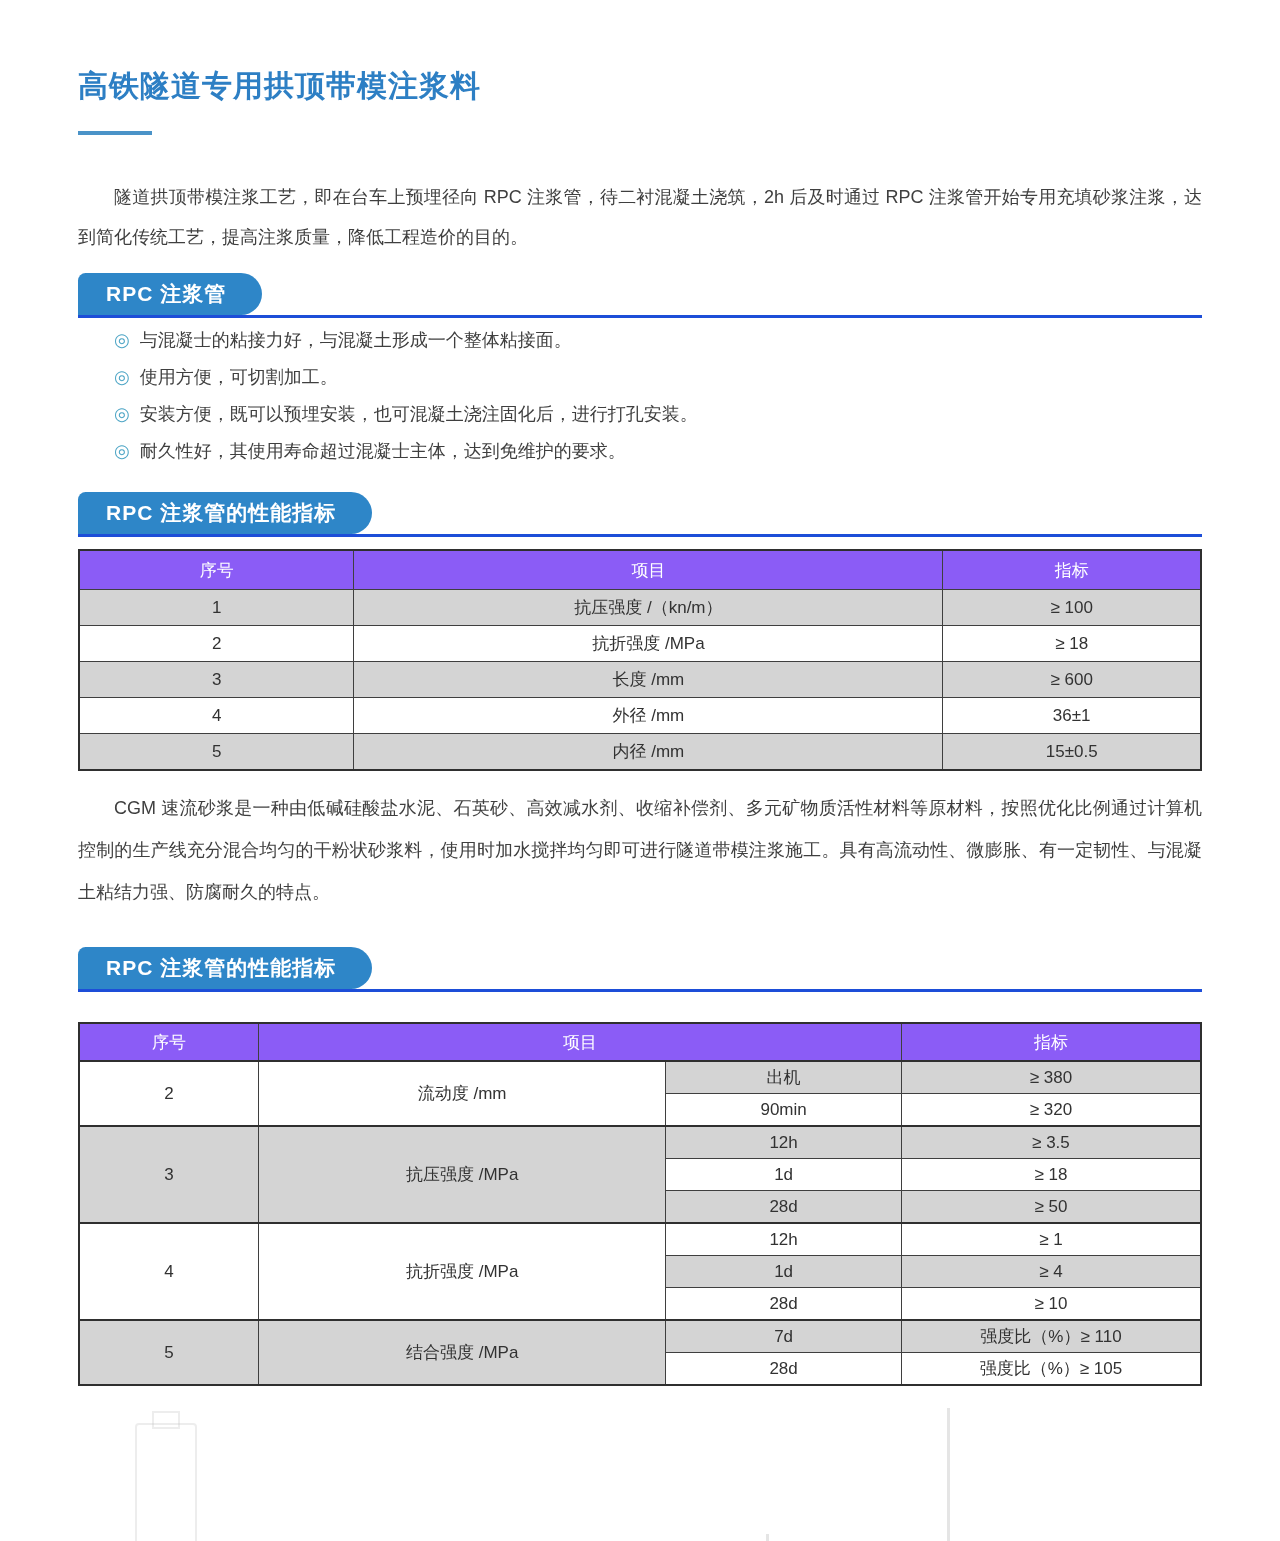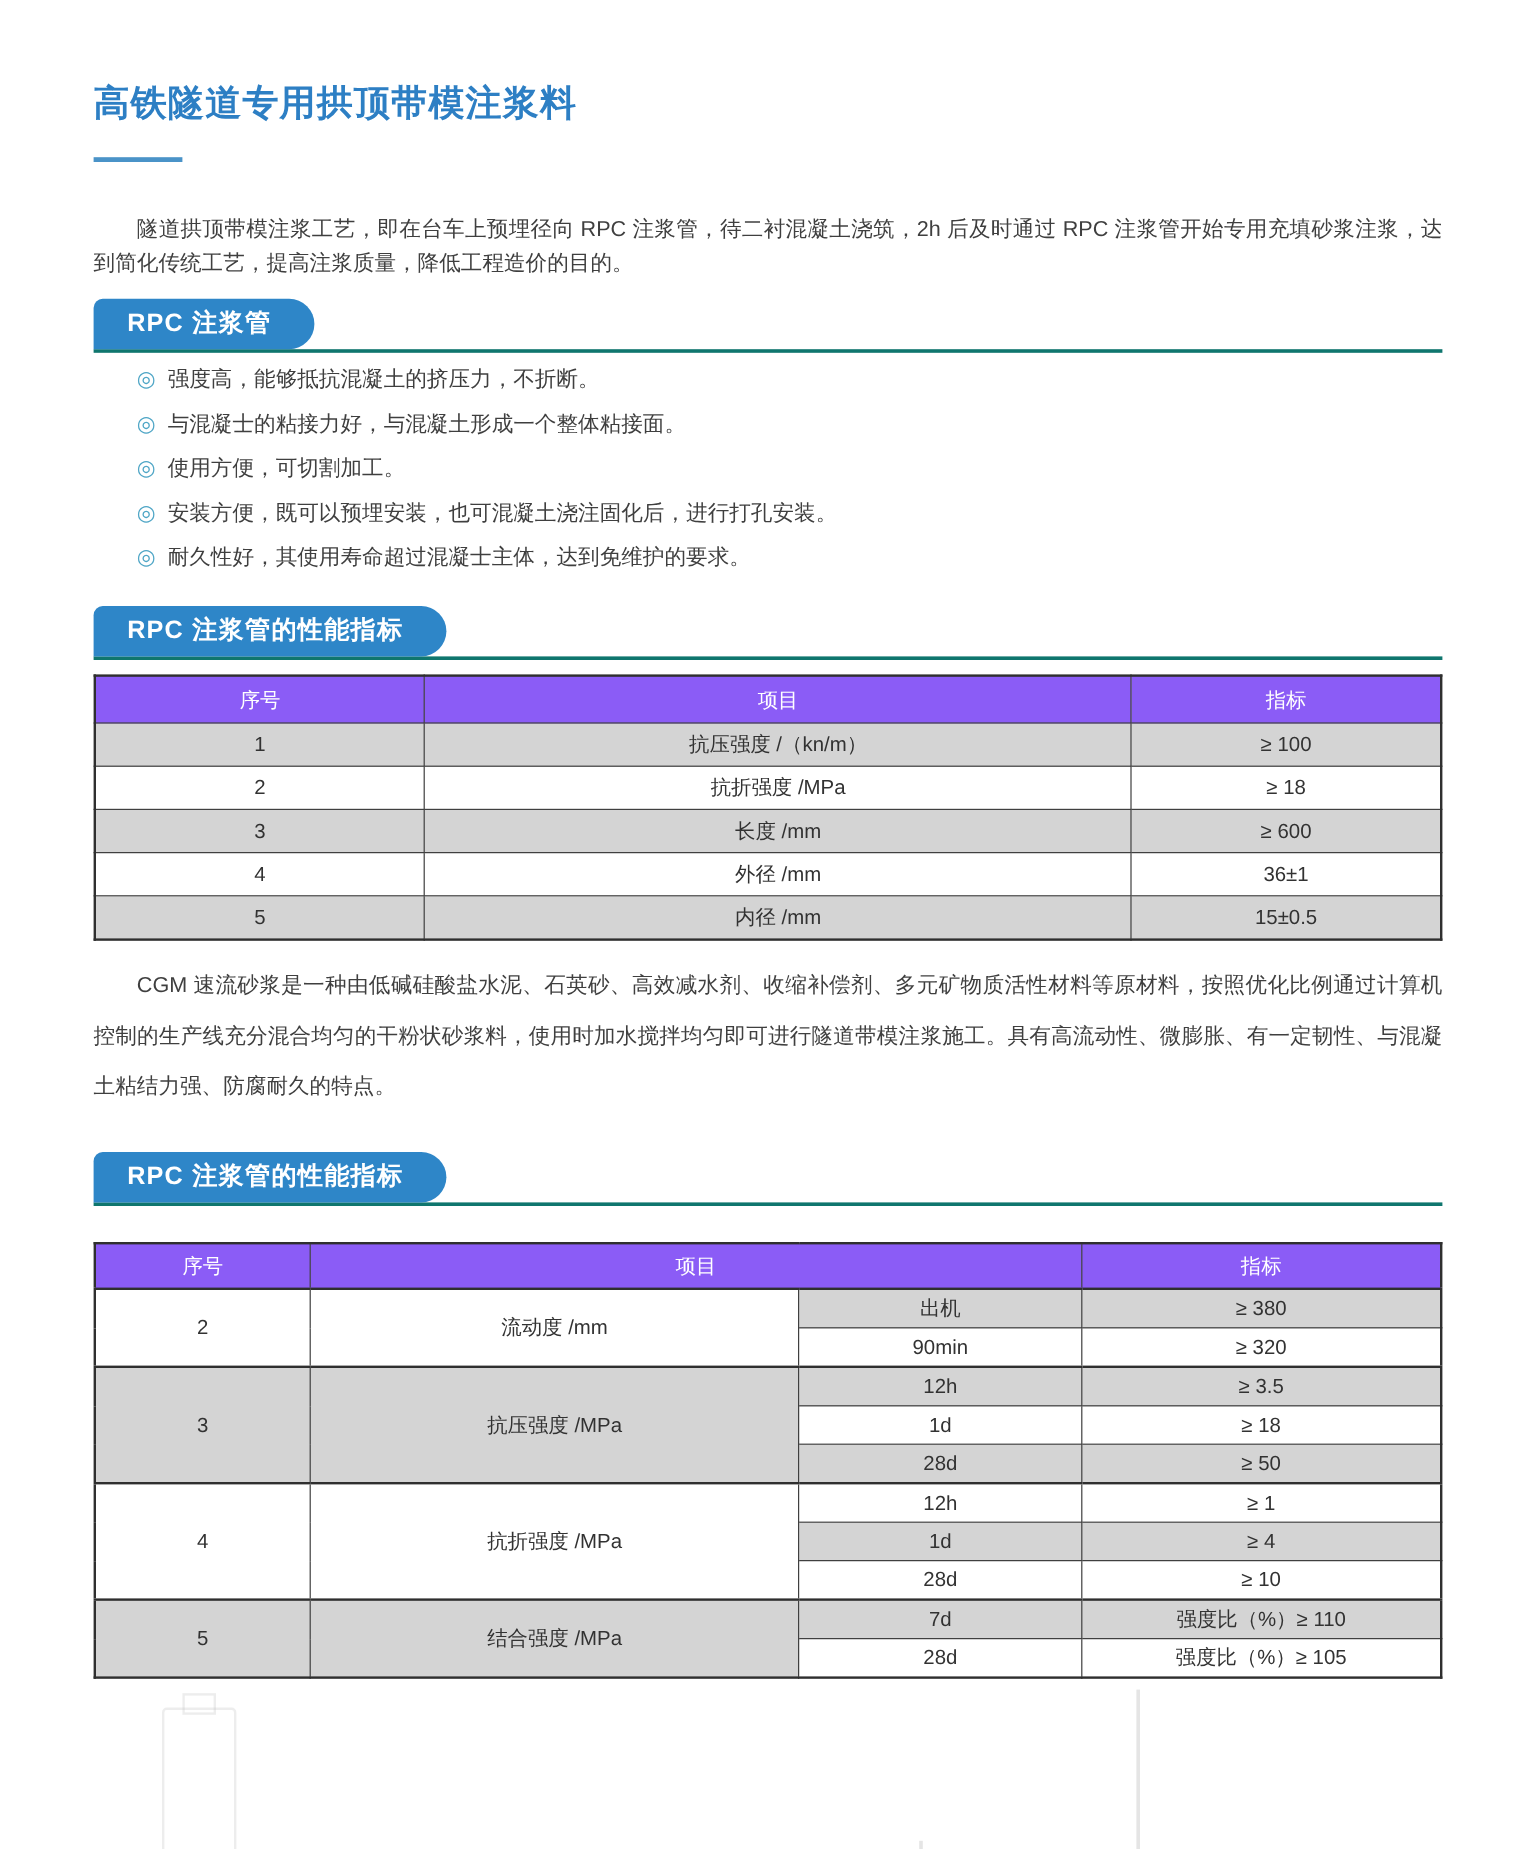--- a/index.html
+++ b/index.html
@@ -24,30 +24,30 @@
     font-size:30px;font-weight:700;
     color:#2d7fc4;letter-spacing:1px;
   }
   .title-dash{
     width:74px;height:4px;background:#4a93c8;
     margin-top:24px;
   }
 
   
   .para{
-    font-size:18px;line-height:28px;
+    font-size:18px;line-height:40px;
     text-indent:2em;color:#3f3f3f;
     margin:0;text-align:justify;
   }
   .intro{margin-top:42px;}
   .cgm-para{line-height:42px;margin-top:16px;}
 
   
   .section-header{
-    border-bottom:3px solid #0f766e;
+    border-bottom:3px solid #1d4ed8;
     line-height:0;
   }
   .badge{
     display:inline-block;
     background:#2e86c8;color:#ffffff;
     font-size:21px;font-weight:700;
     line-height:42px;height:42px;
     padding:0 36px 0 28px;
     border-radius:8px 22px 22px 0;
     letter-spacing:1px;
@@ -126,23 +126,20 @@
     <div class="title-dash"></div>
 
     <p class="para intro">隧道拱顶带模注浆工艺，即在台车上预埋径向 RPC 注浆管，待二衬混凝土浇筑，2h 后及时通过 RPC 注浆管开始专用充填砂浆注浆，达到简化传统工艺，提高注浆质量，降低工程造价的目的。</p>
 
     <div class="section-header sh-1">
       <span class="badge">RPC 注浆管</span>
     </div>
 
     <ul class="bullets">
       <li>
-        <span class="bullet-icon">◎</span><span>强度高，能够抵抗混凝土的挤压力，不折断。</span>
-      </li>
-      <li>
         <span class="bullet-icon">◎</span><span>与混凝士的粘接力好，与混凝土形成一个整体粘接面。</span>
       </li>
       <li>
         <span class="bullet-icon">◎</span><span>使用方便，可切割加工。</span>
       </li>
       <li>
         <span class="bullet-icon">◎</span><span>安装方便，既可以预埋安装，也可混凝土浇注固化后，进行打孔安装。</span>
       </li>
       <li>
         <span class="bullet-icon">◎</span><span>耐久性好，其使用寿命超过混凝士主体，达到免维护的要求。</span>

